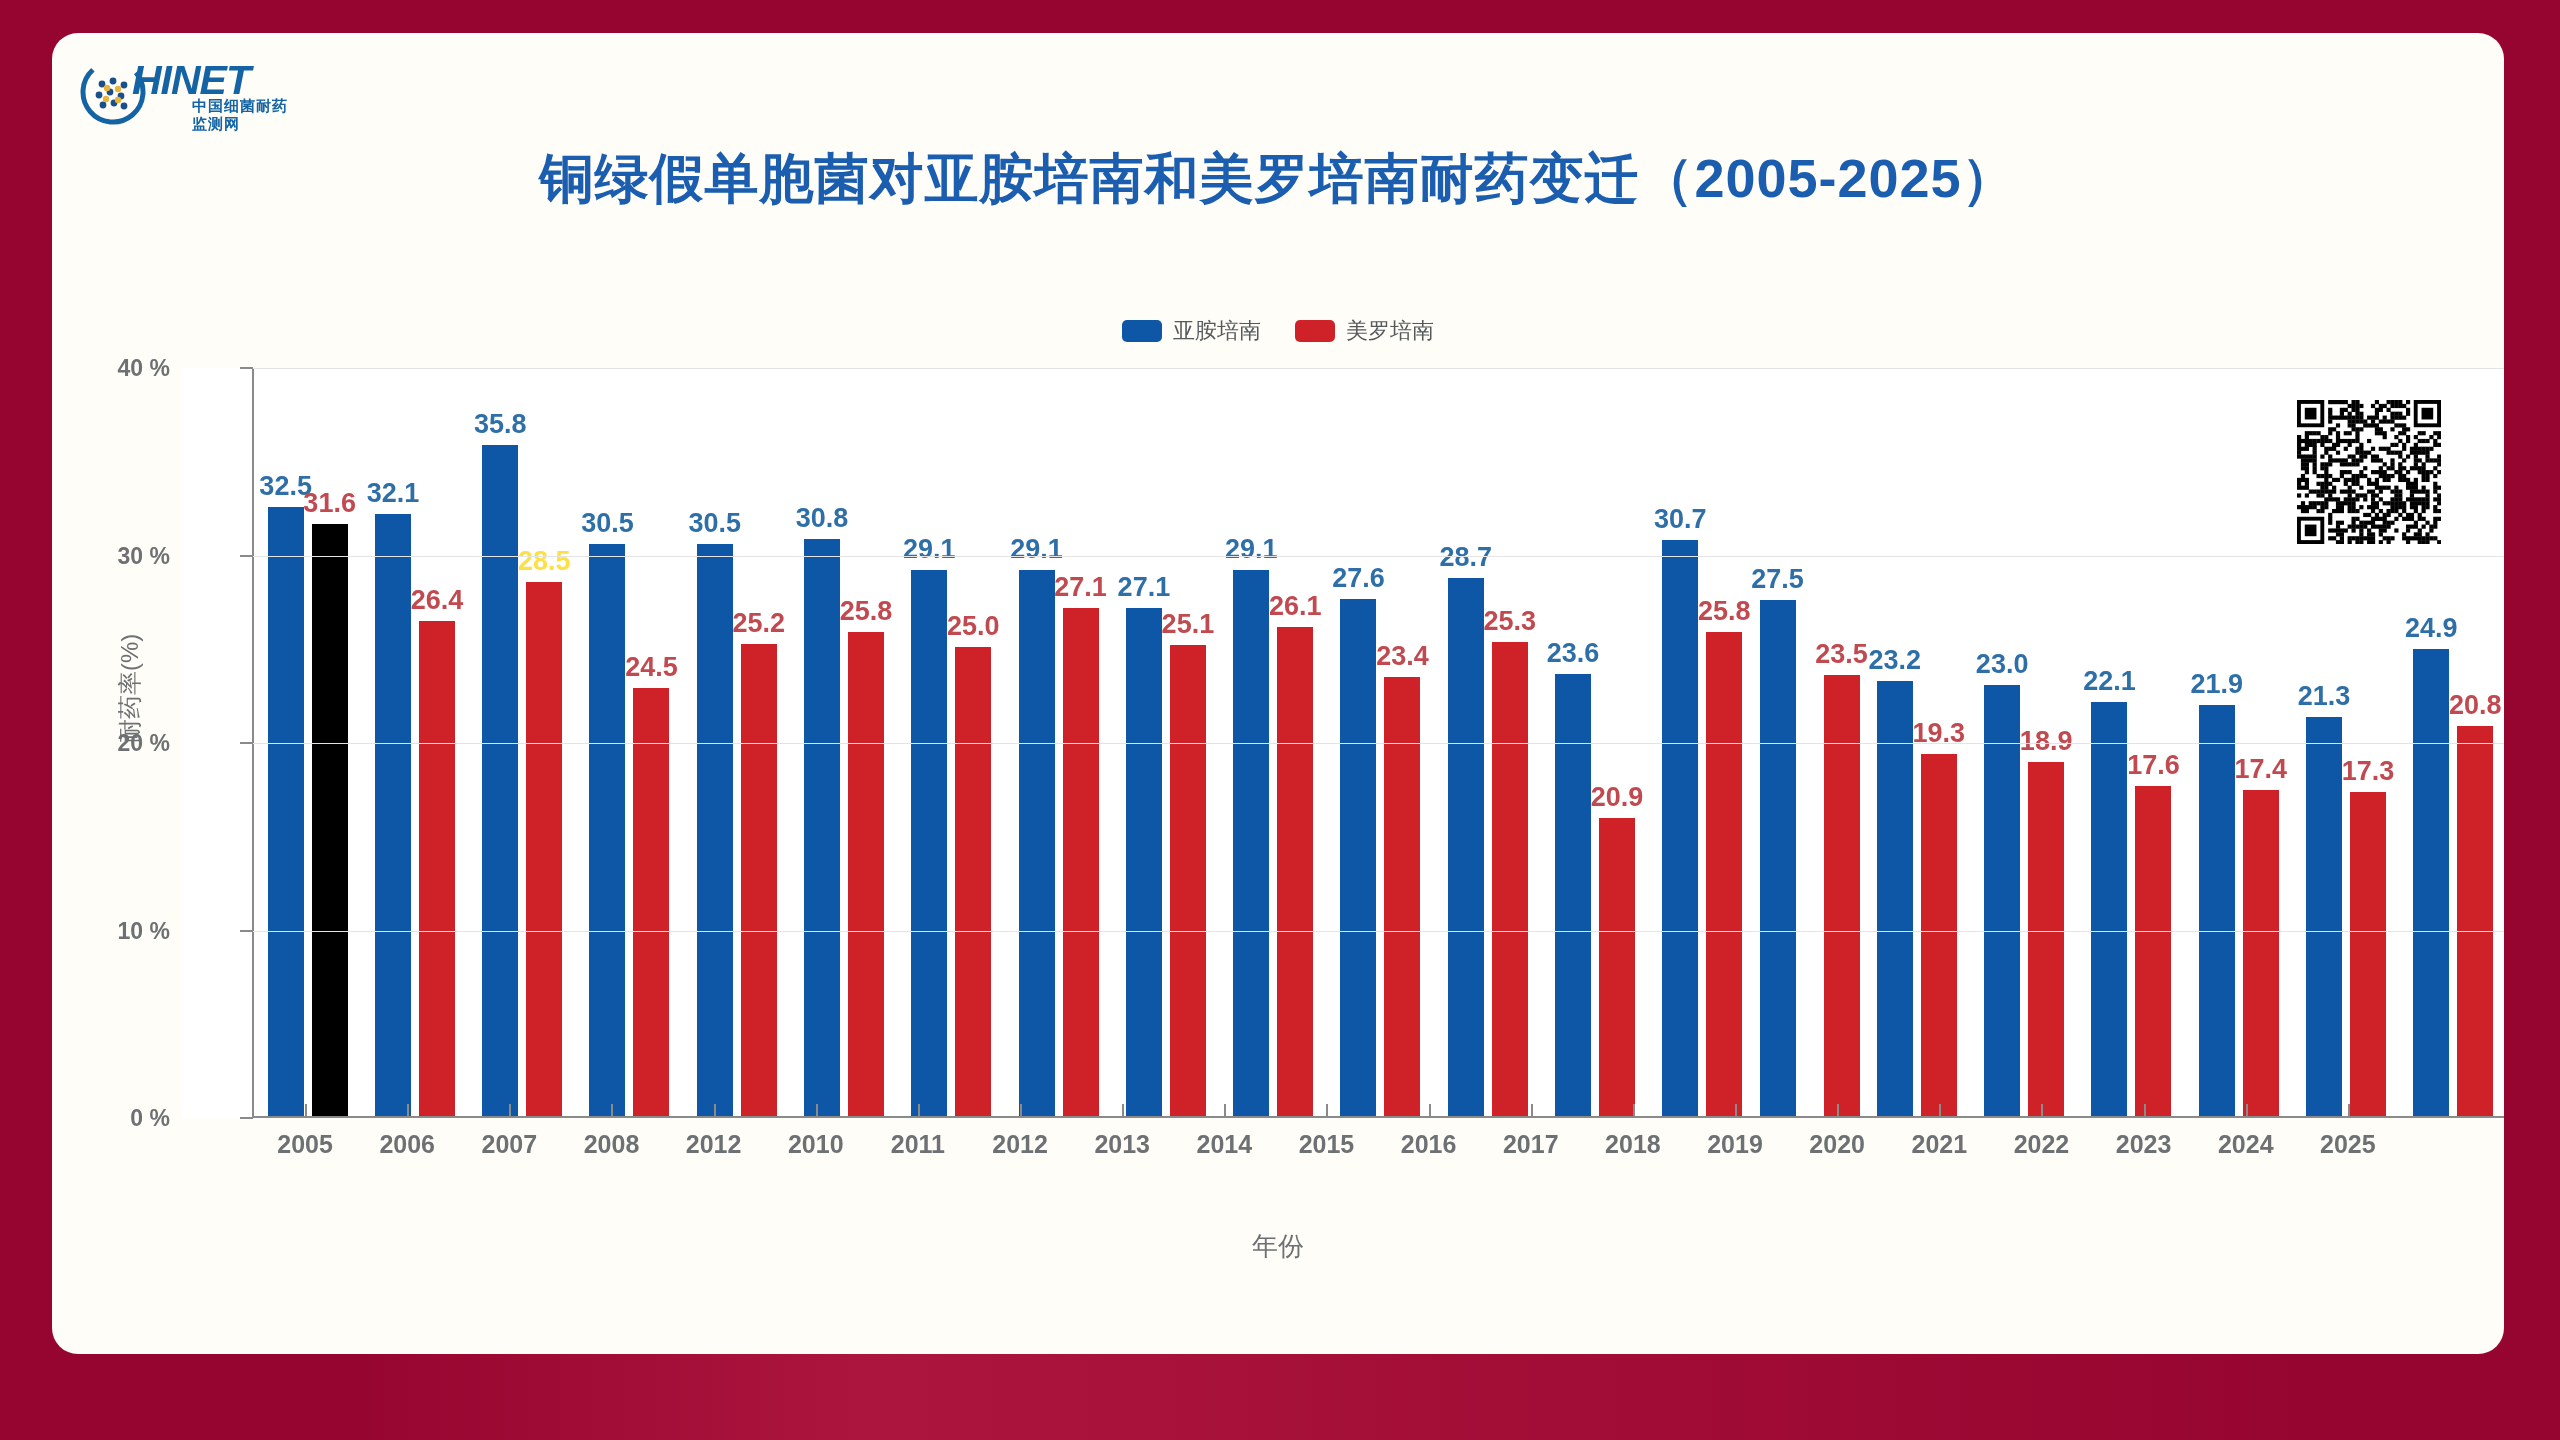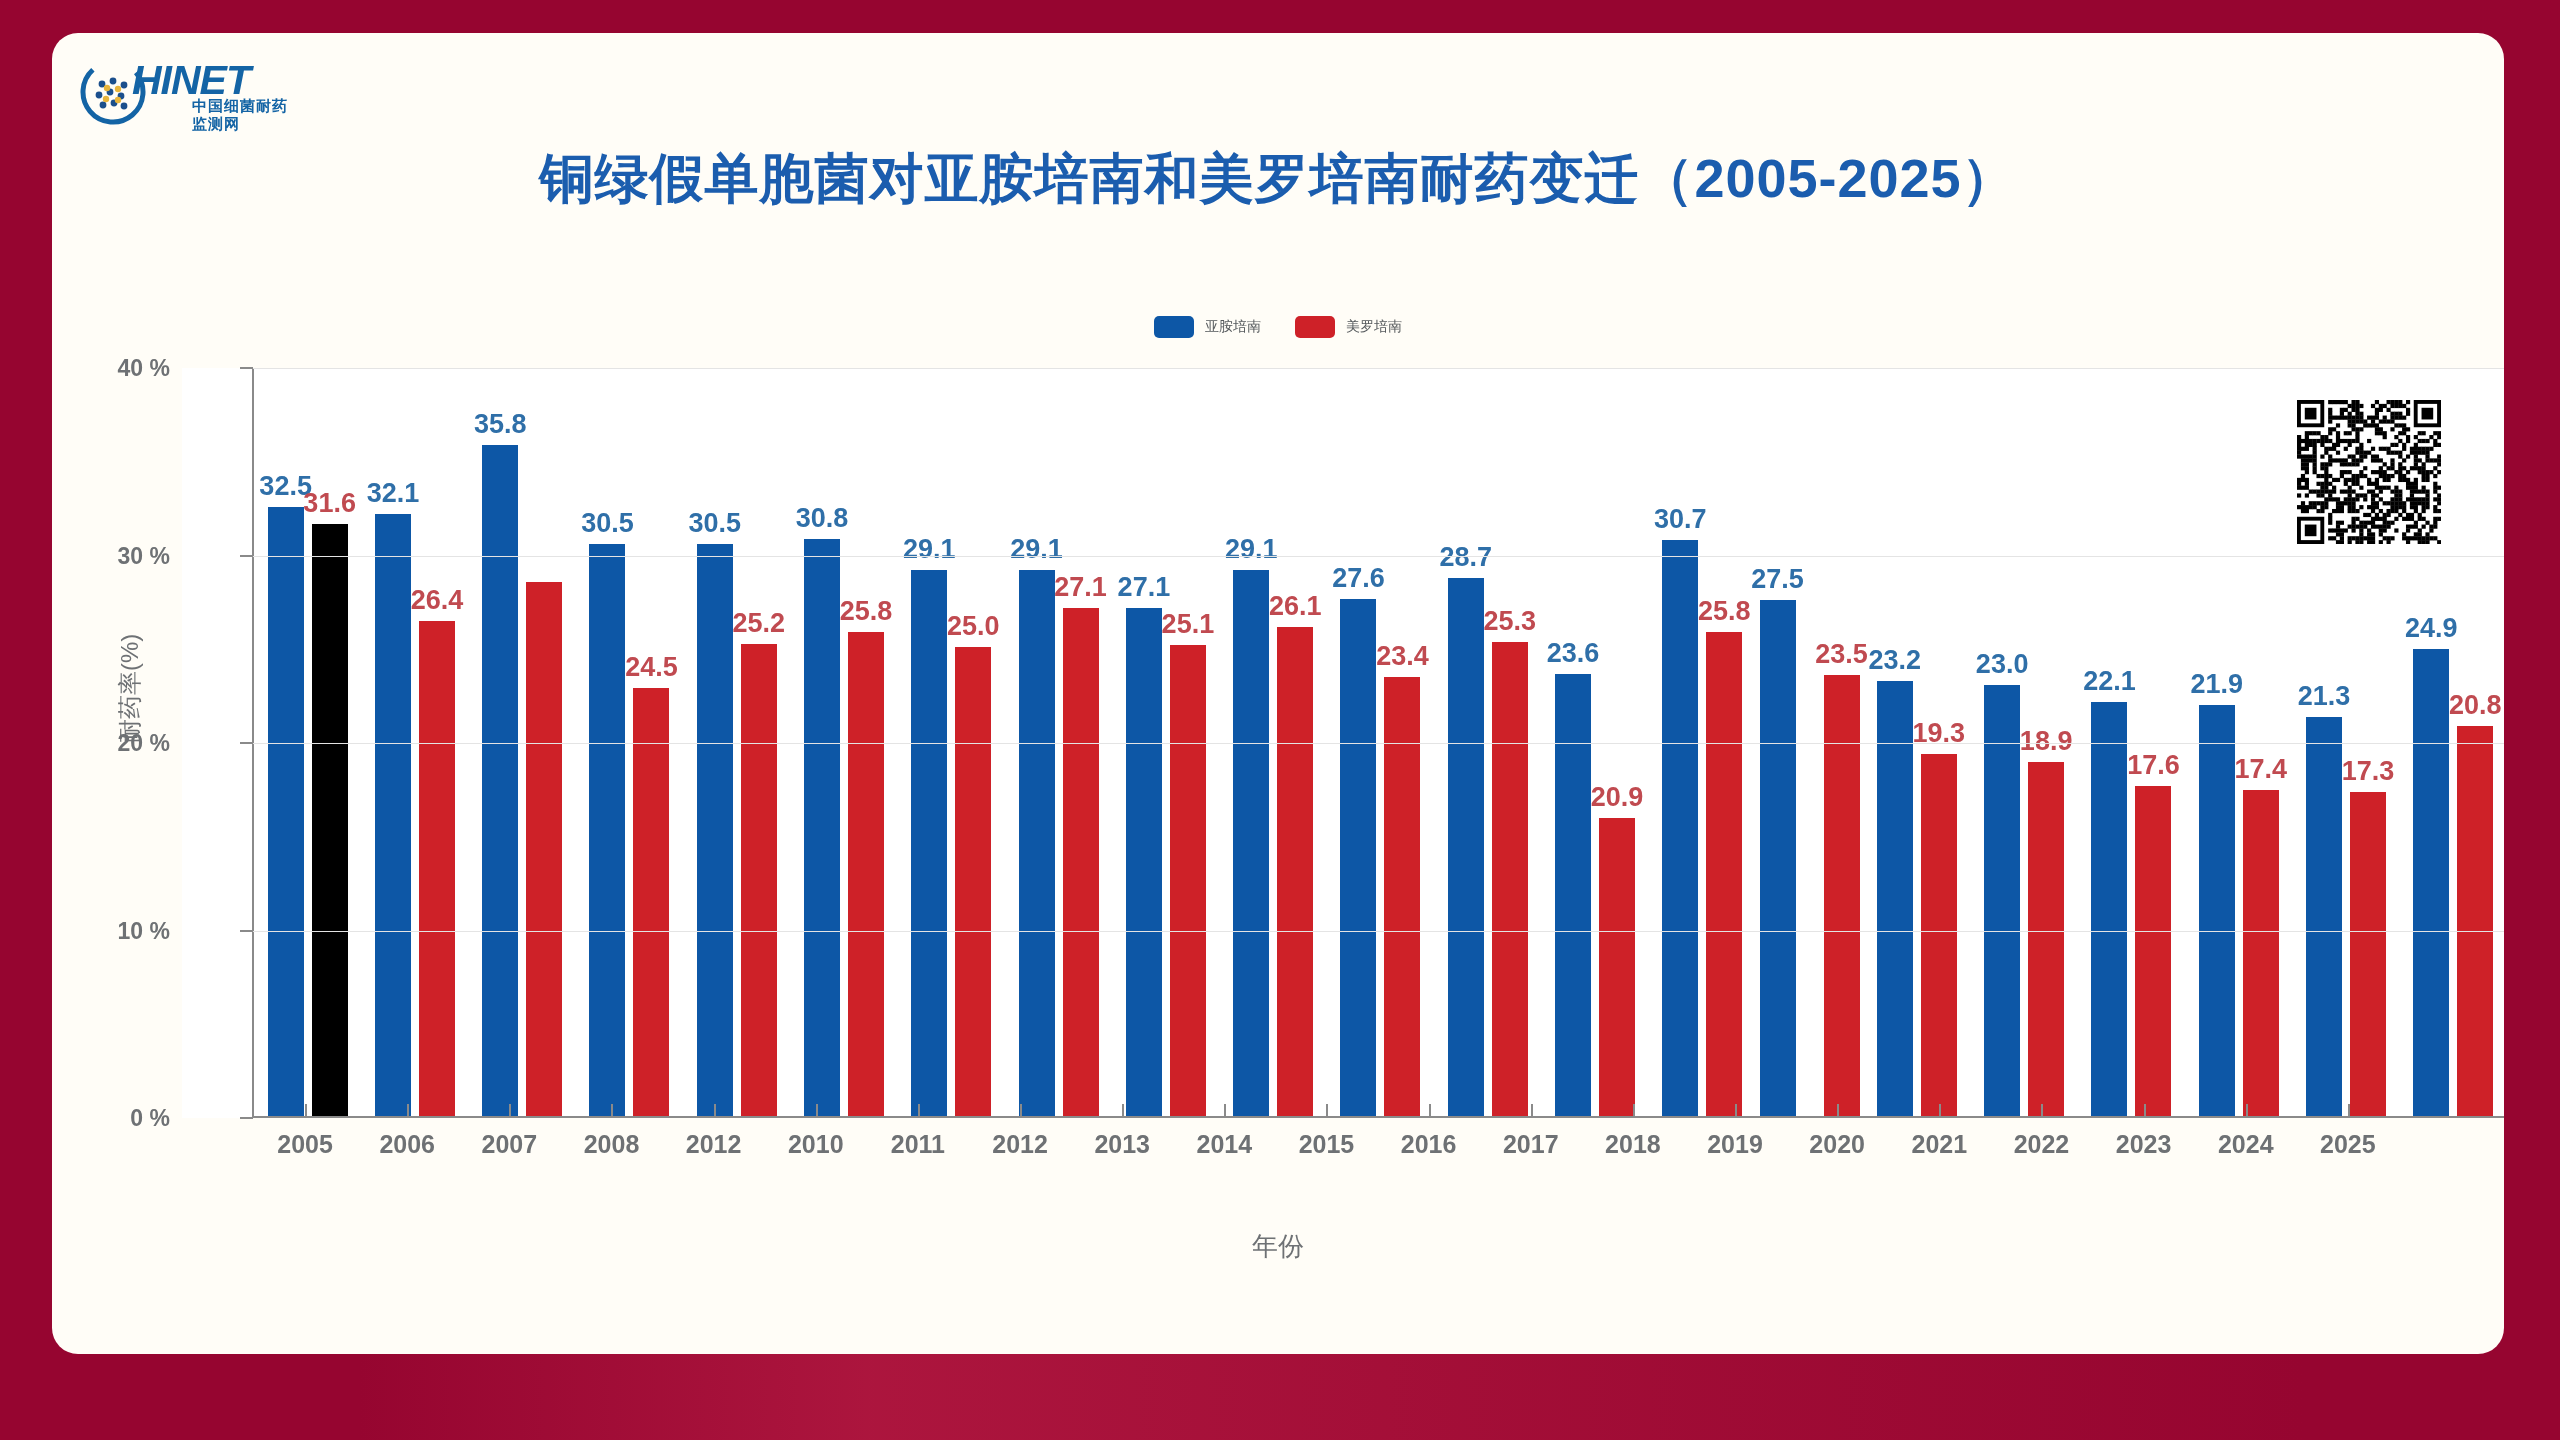--- a/index.html
+++ b/index.html
@@ -70,21 +70,21 @@
   }
 
   
   .legend {
     position: absolute; top: 283px; left: 0; right: 0;
     display: flex; justify-content: center; align-items: center;
     gap: 34px;
   }
   .legend-item { display: flex; align-items: center; gap: 11px; }
   .legend-swatch { width: 40px; height: 22px; border-radius: 5px; }
-  .legend-label { font-size: 14px; color: #55595C; }
+  .legend-label { font-size: 22px; color: #55595C; }
 
   
   .plot-frame {
     position: absolute;
     left: 130px; top: 335px;
     width: 2325px; height: 750px;
     background: #FFFFFF;
   }
   .gridline {
     position: absolute; left: 0; right: 0; height: 1px;
@@ -237,21 +237,21 @@
           </div>
           <div class="bar red" style="height: 495px; background: rgb(206, 33, 40);">
             <div class="bar-label" style="color: rgb(192, 74, 80);">26.4</div>
           </div>
         </div>
         <div class="group">
           <div class="bar blue" style="height: 671.25px; background: rgb(13, 87, 166);">
             <div class="bar-label" style="color: rgb(47, 111, 168);">35.8</div>
           </div>
           <div class="bar red" style="height: 534.375px; background: rgb(206, 33, 40);">
-            <div class="bar-label" style="color: #ffffff;">28.5</div>
+            <div class="bar-label" style="color: #fde047;">28.5</div>
           </div>
         </div>
         <div class="group">
           <div class="bar blue" style="height: 571.875px; background: rgb(13, 87, 166);">
             <div class="bar-label" style="color: rgb(47, 111, 168);">30.5</div>
           </div>
           <div class="bar red" style="height: 428px; background: rgb(206, 33, 40);">
             <div class="bar-label" style="color: rgb(192, 74, 80);">24.5</div>
           </div>
         </div>

